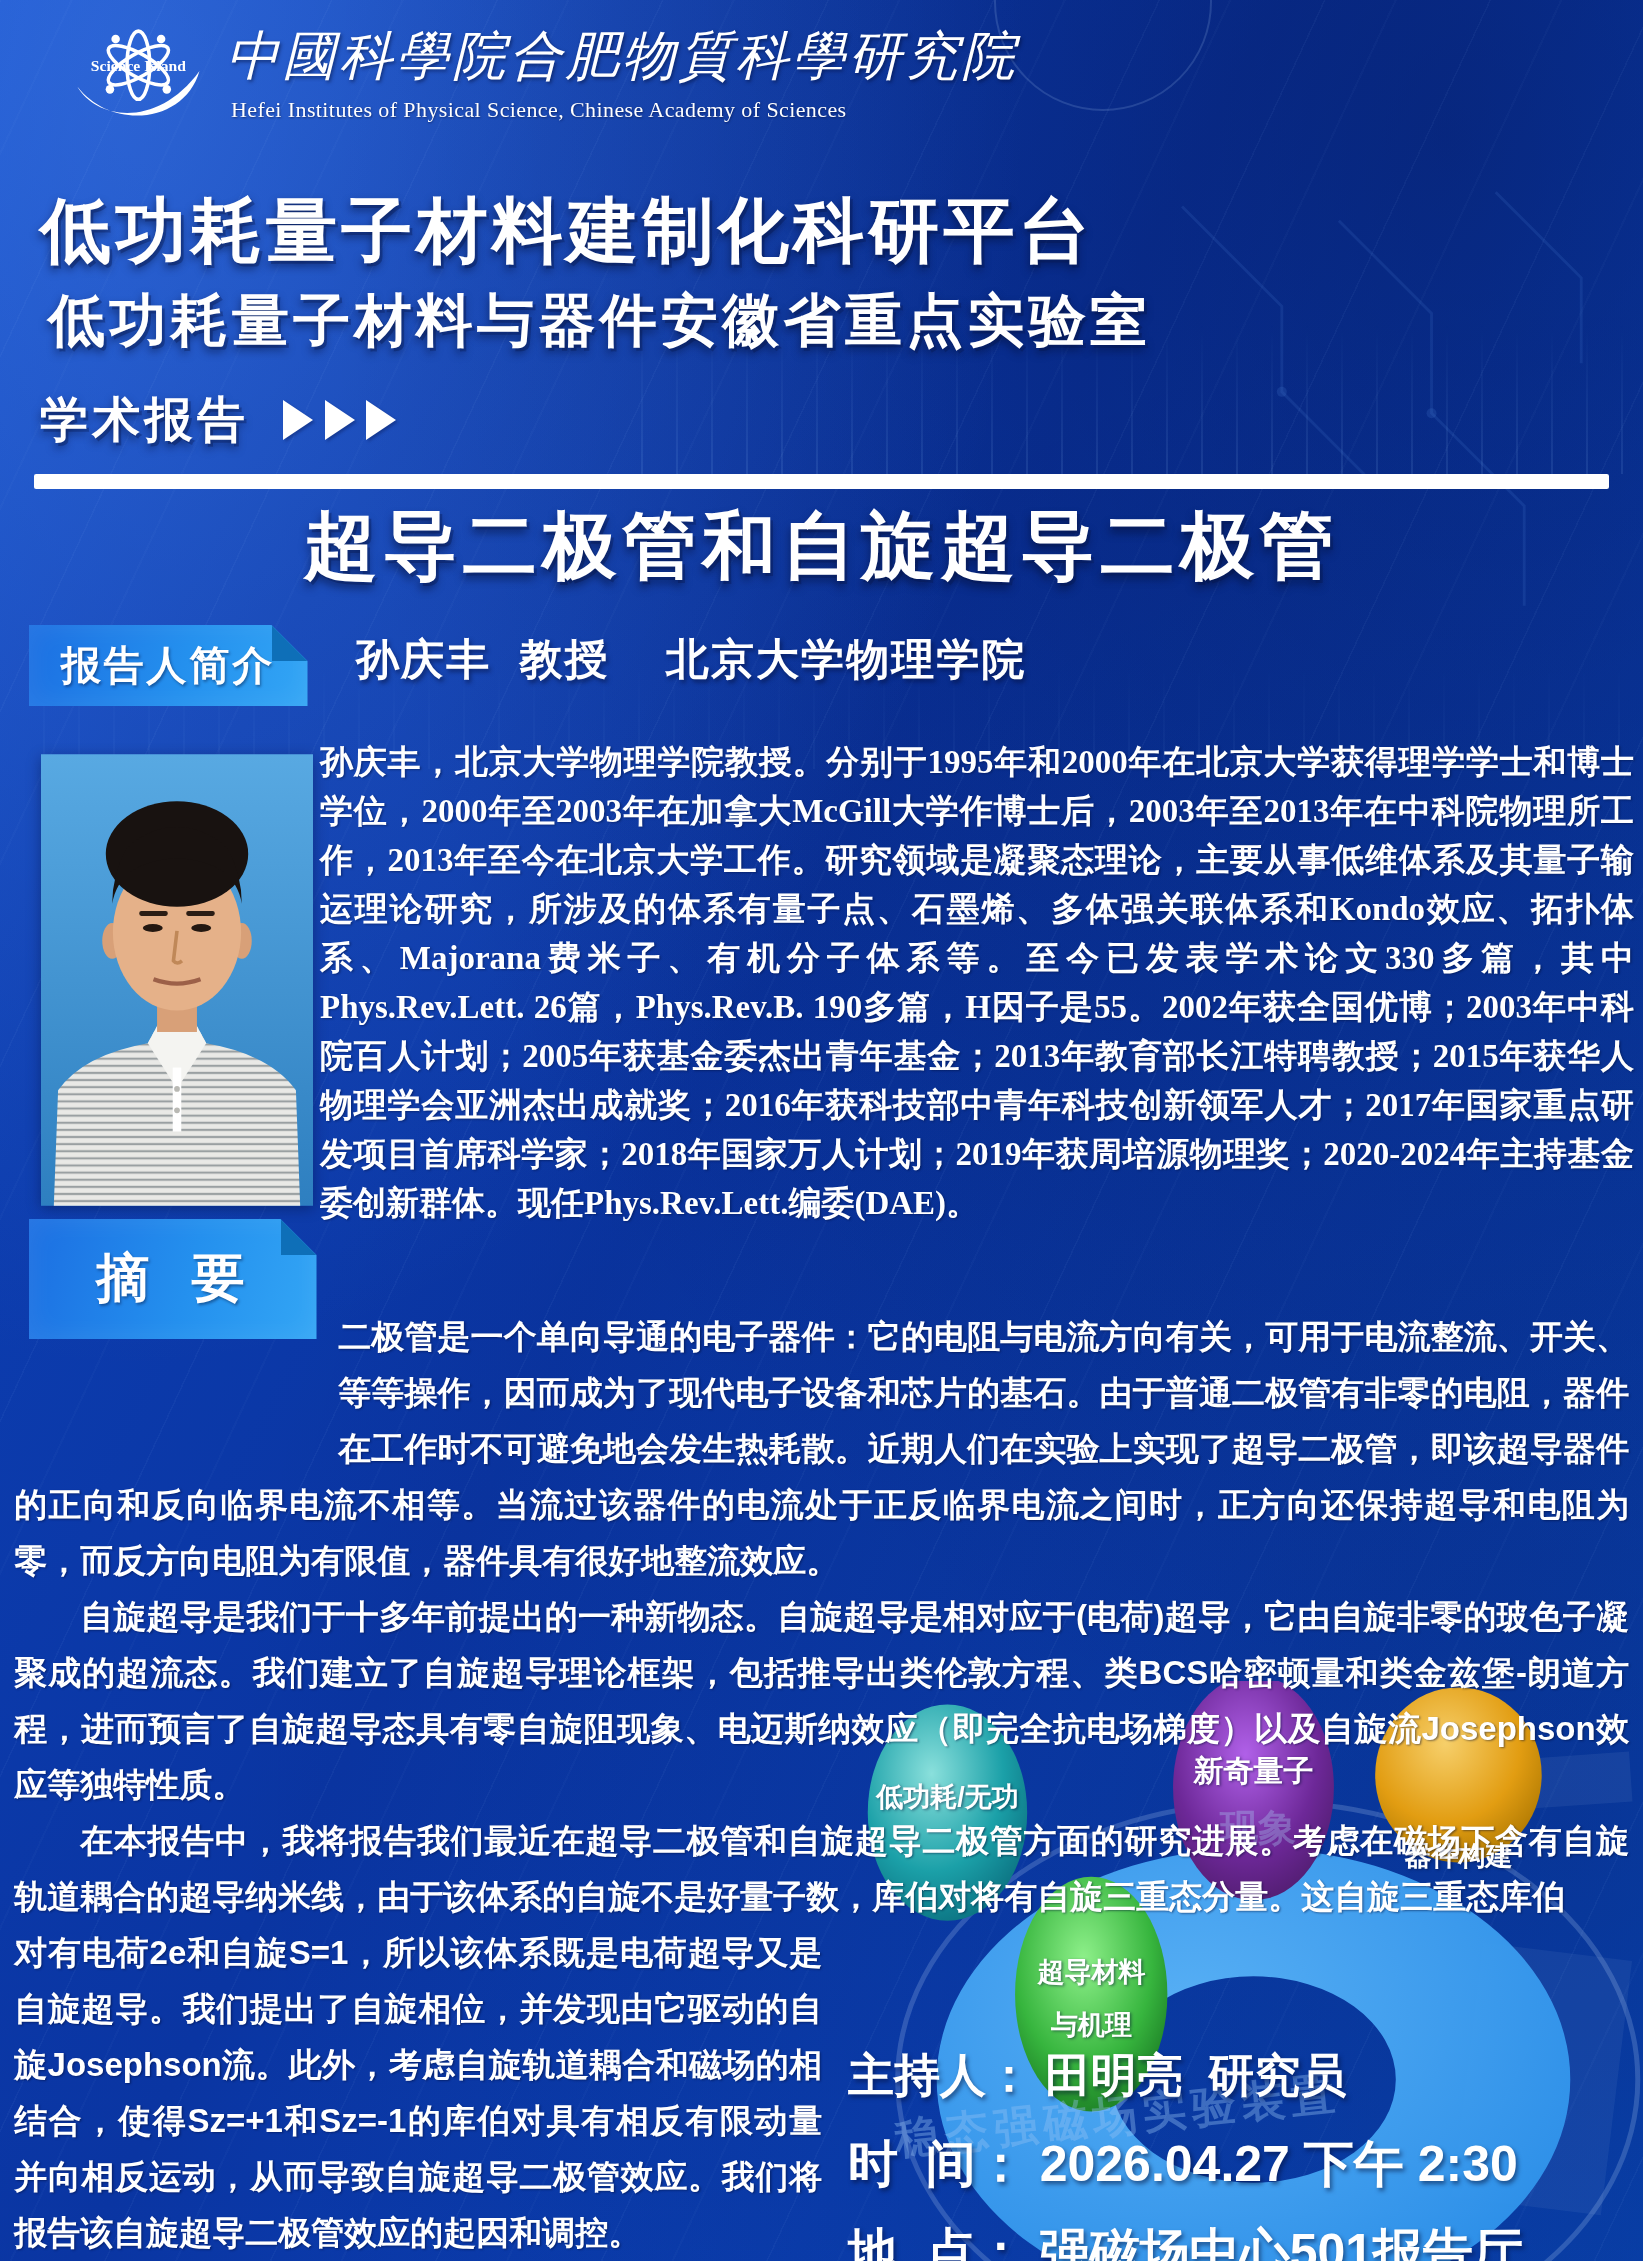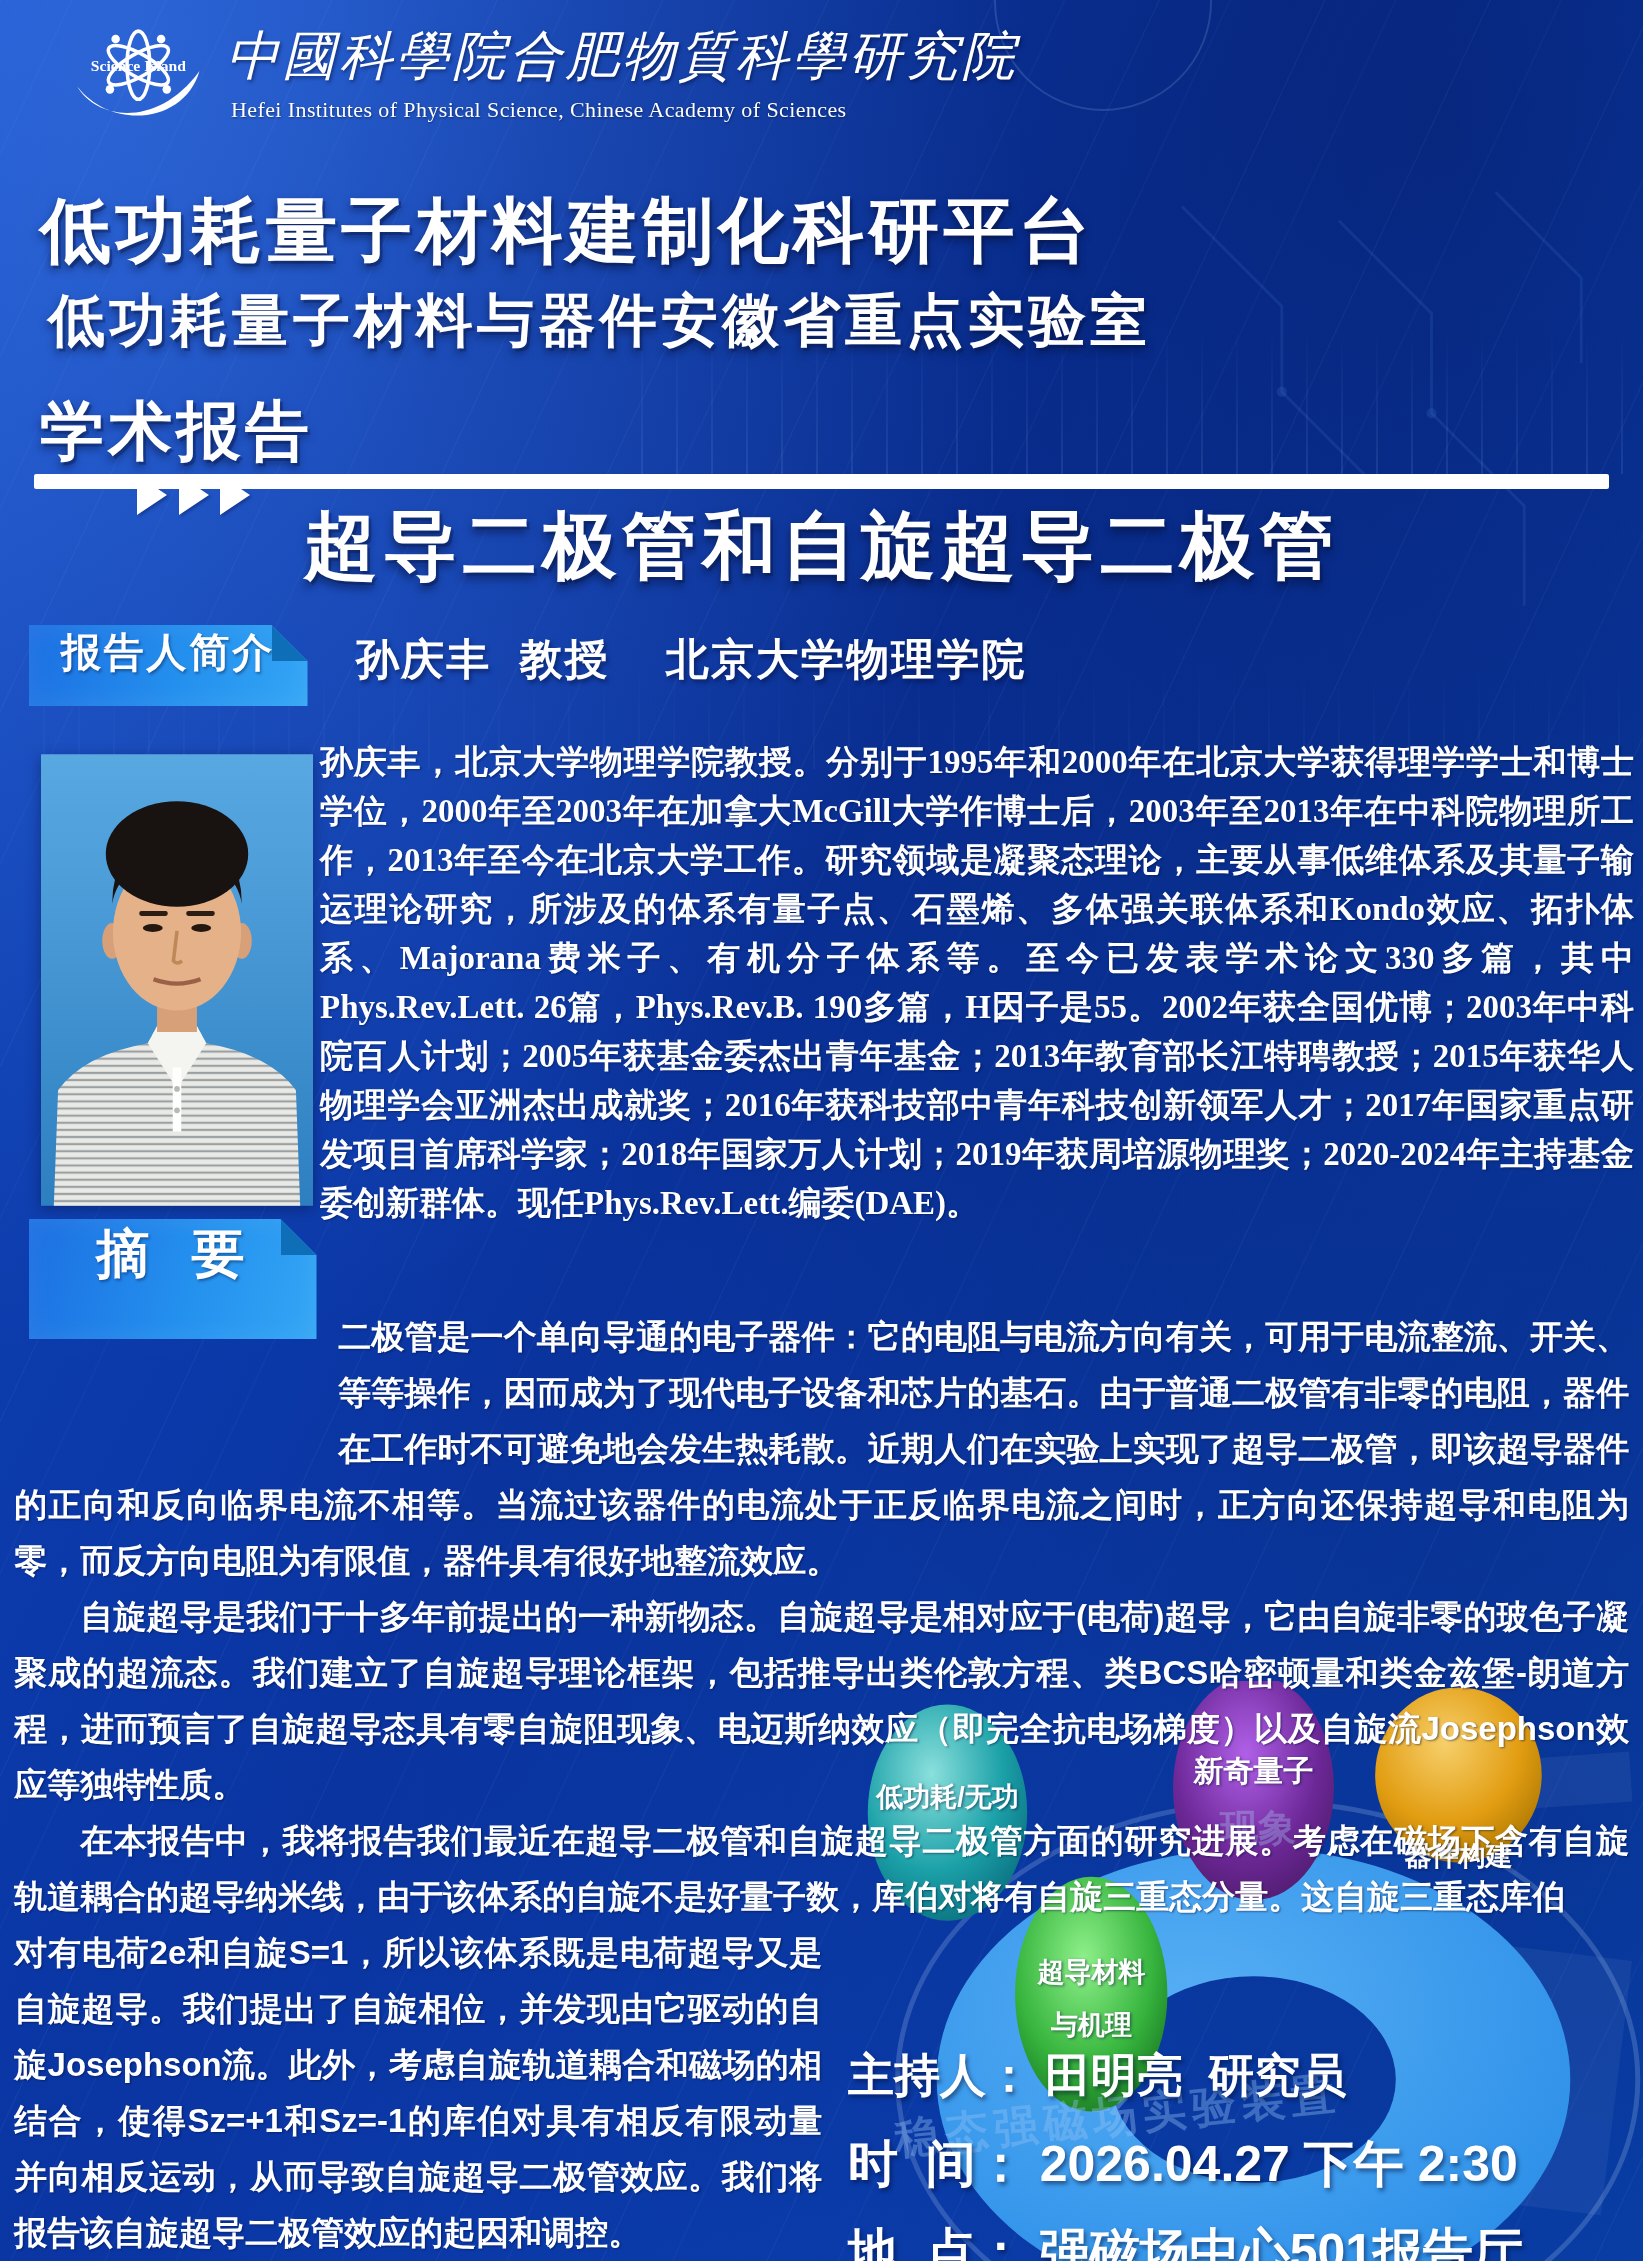--- a/index.html
+++ b/index.html
@@ -26,33 +26,33 @@
   .logo{left:73px;top:21.4px;width:135px;height:114px;}
   .org-cn{left:226px;top:21.4px;font-family:"DejaVu Serif",serif;font-style:italic;font-weight:normal;
           font-size:53px;letter-spacing:3.6px;text-shadow:1.4px 2.1px 3.6px rgba(2,10,45,.5);white-space:pre;}
   .org-en{left:231px;top:97px;font-family:"Liberation Serif",serif;font-size:22px;letter-spacing:0.4px;
           text-shadow:0.7px 1.4px 2.1px rgba(2,10,45,.5);white-space:pre;}
   
   .big-title{font-weight:bold;letter-spacing:4.3px;white-space:pre;
      text-shadow:0 5px 8.5px rgba(3,12,50,.55),2.8px 2.8px 0 rgba(8,26,84,.35);}
   .t1{left:40px;top:184px;font-size:71px;}
   .t2{left:48px;top:283px;font-size:57px;}
-  .t3{left:40px;top:388px;font-size:64px;display:flex;align-items:center;flex-direction:column;}
+  .t3{left:40px;top:388px;font-size:48px;display:flex;align-items:center;}
   .arrows{display:inline-flex;gap:11.4px;margin-left:34px;}
   .tri{width:0;height:0;border-top:20px solid transparent;border-bottom:20px solid transparent;border-left:30px solid #ffffff;
        filter:drop-shadow(2.1px 2.8px 1.4px rgba(8,26,84,.4));}
   .divider{left:34px;top:474px;width:1575px;height:15px;background:#ffffff;border-radius:2.1px;}
   .talk-title{left:0;top:497px;width:1643px;text-align:center;font-size:74px;font-weight:bold;letter-spacing:5.7px;
      text-shadow:0 5.7px 8.5px rgba(3,12,50,.55),2.8px 2.8px 0 rgba(8,26,84,.35);white-space:pre;}
   .speaker{left:356px;top:631px;font-size:43px;font-weight:bold;letter-spacing:2.1px;white-space:pre;
      text-shadow:2.1px 2.8px 4.3px rgba(3,12,50,.5);}
   
   .tab{background:linear-gradient(105deg,#1c6fe2 0%,#2490ee 55%,#33a6f5 100%);
        clip-path:polygon(0 0,calc(100% - 36px) 0,100% 36px,100% 100%,0 100%);
-       display:flex;justify-content:center;
+       display:flex;align-items:center;justify-content:center;
        box-shadow:inset 0 0 28.5px rgba(255,255,255,.08);}
   .tab .fold{position:absolute;top:0;right:0;width:36px;height:36px;background:#0e6fb8;
        clip-path:polygon(0 0,100% 100%,0 100%);}
   .tab1{left:28.5px;top:625px;width:279px;height:81px;}
   .tab1 .tab-label{font-size:40px;font-weight:bold;letter-spacing:2.8px;text-shadow:1.4px 2.1px 2.8px rgba(3,12,50,.4);}
   .tab2{left:28.5px;top:1219px;width:288px;height:120px;}
   .tab2 .tab-label{font-size:53px;font-weight:bold;letter-spacing:4.3px;white-space:pre;text-shadow:1.4px 2.1px 2.8px rgba(3,12,50,.4);}
   
   .photo{left:41px;top:754px;width:272px;height:452px;box-shadow:0 2.8px 13px rgba(3,12,50,.4);}
   

